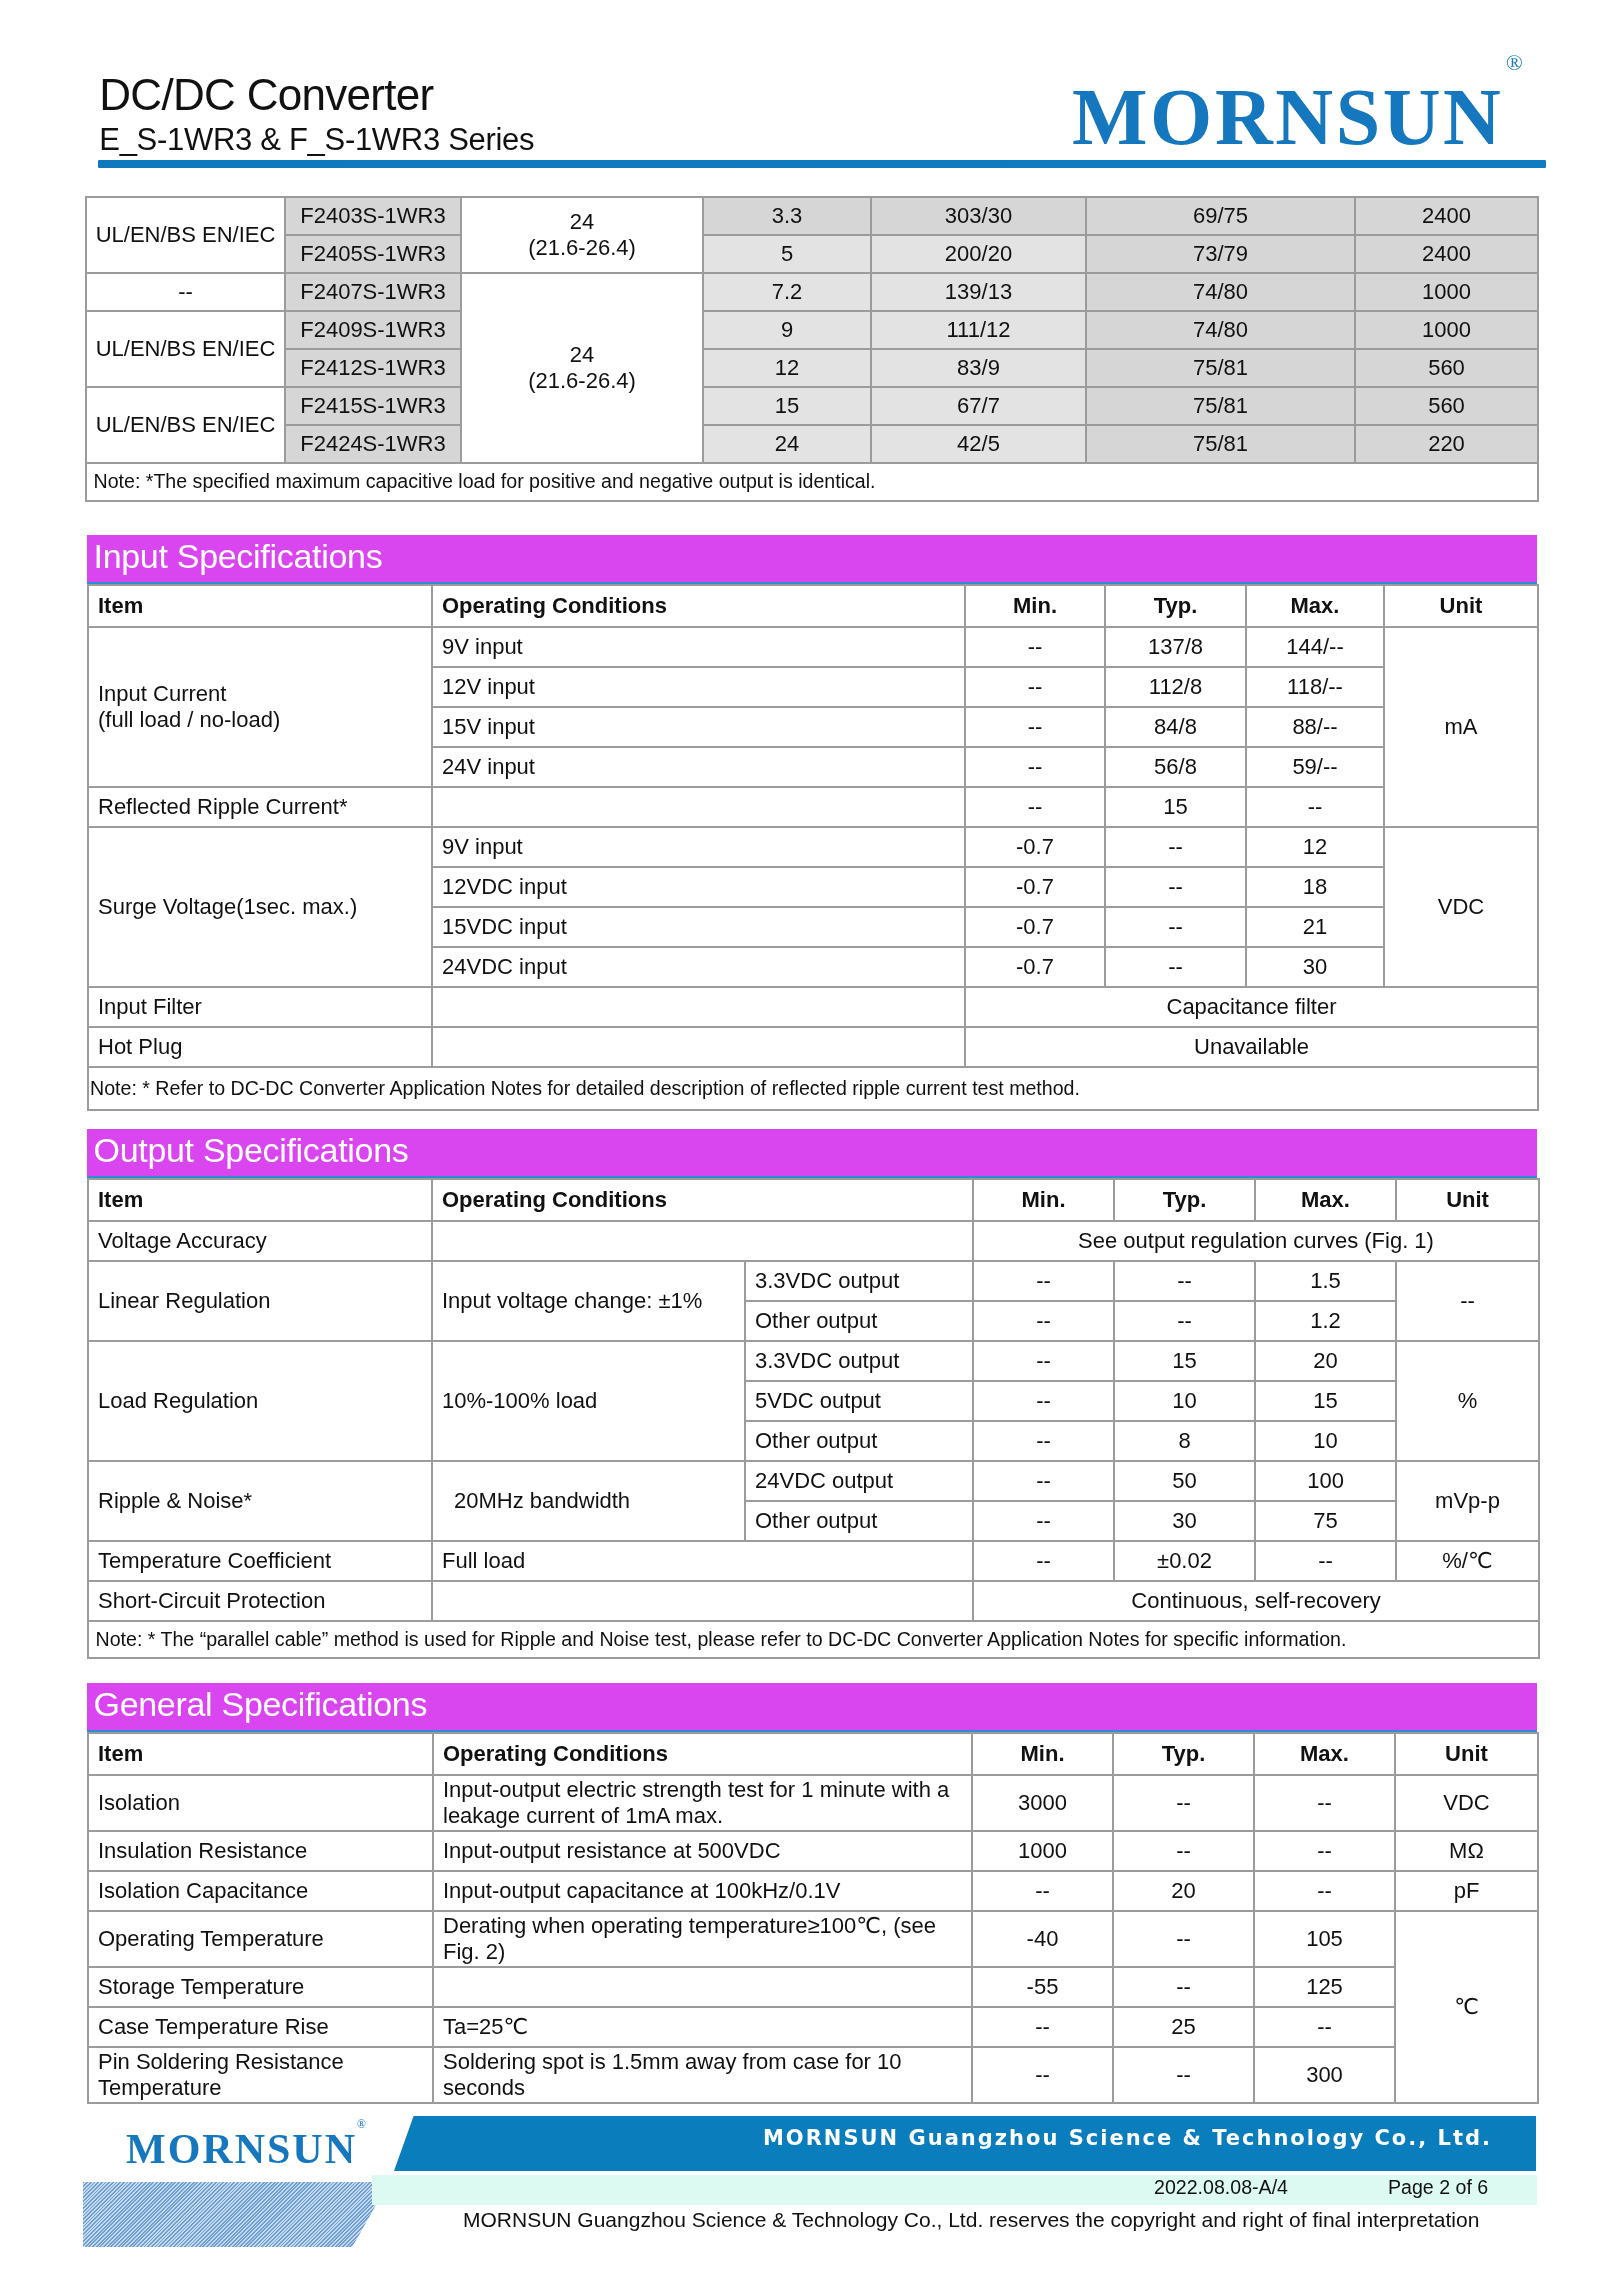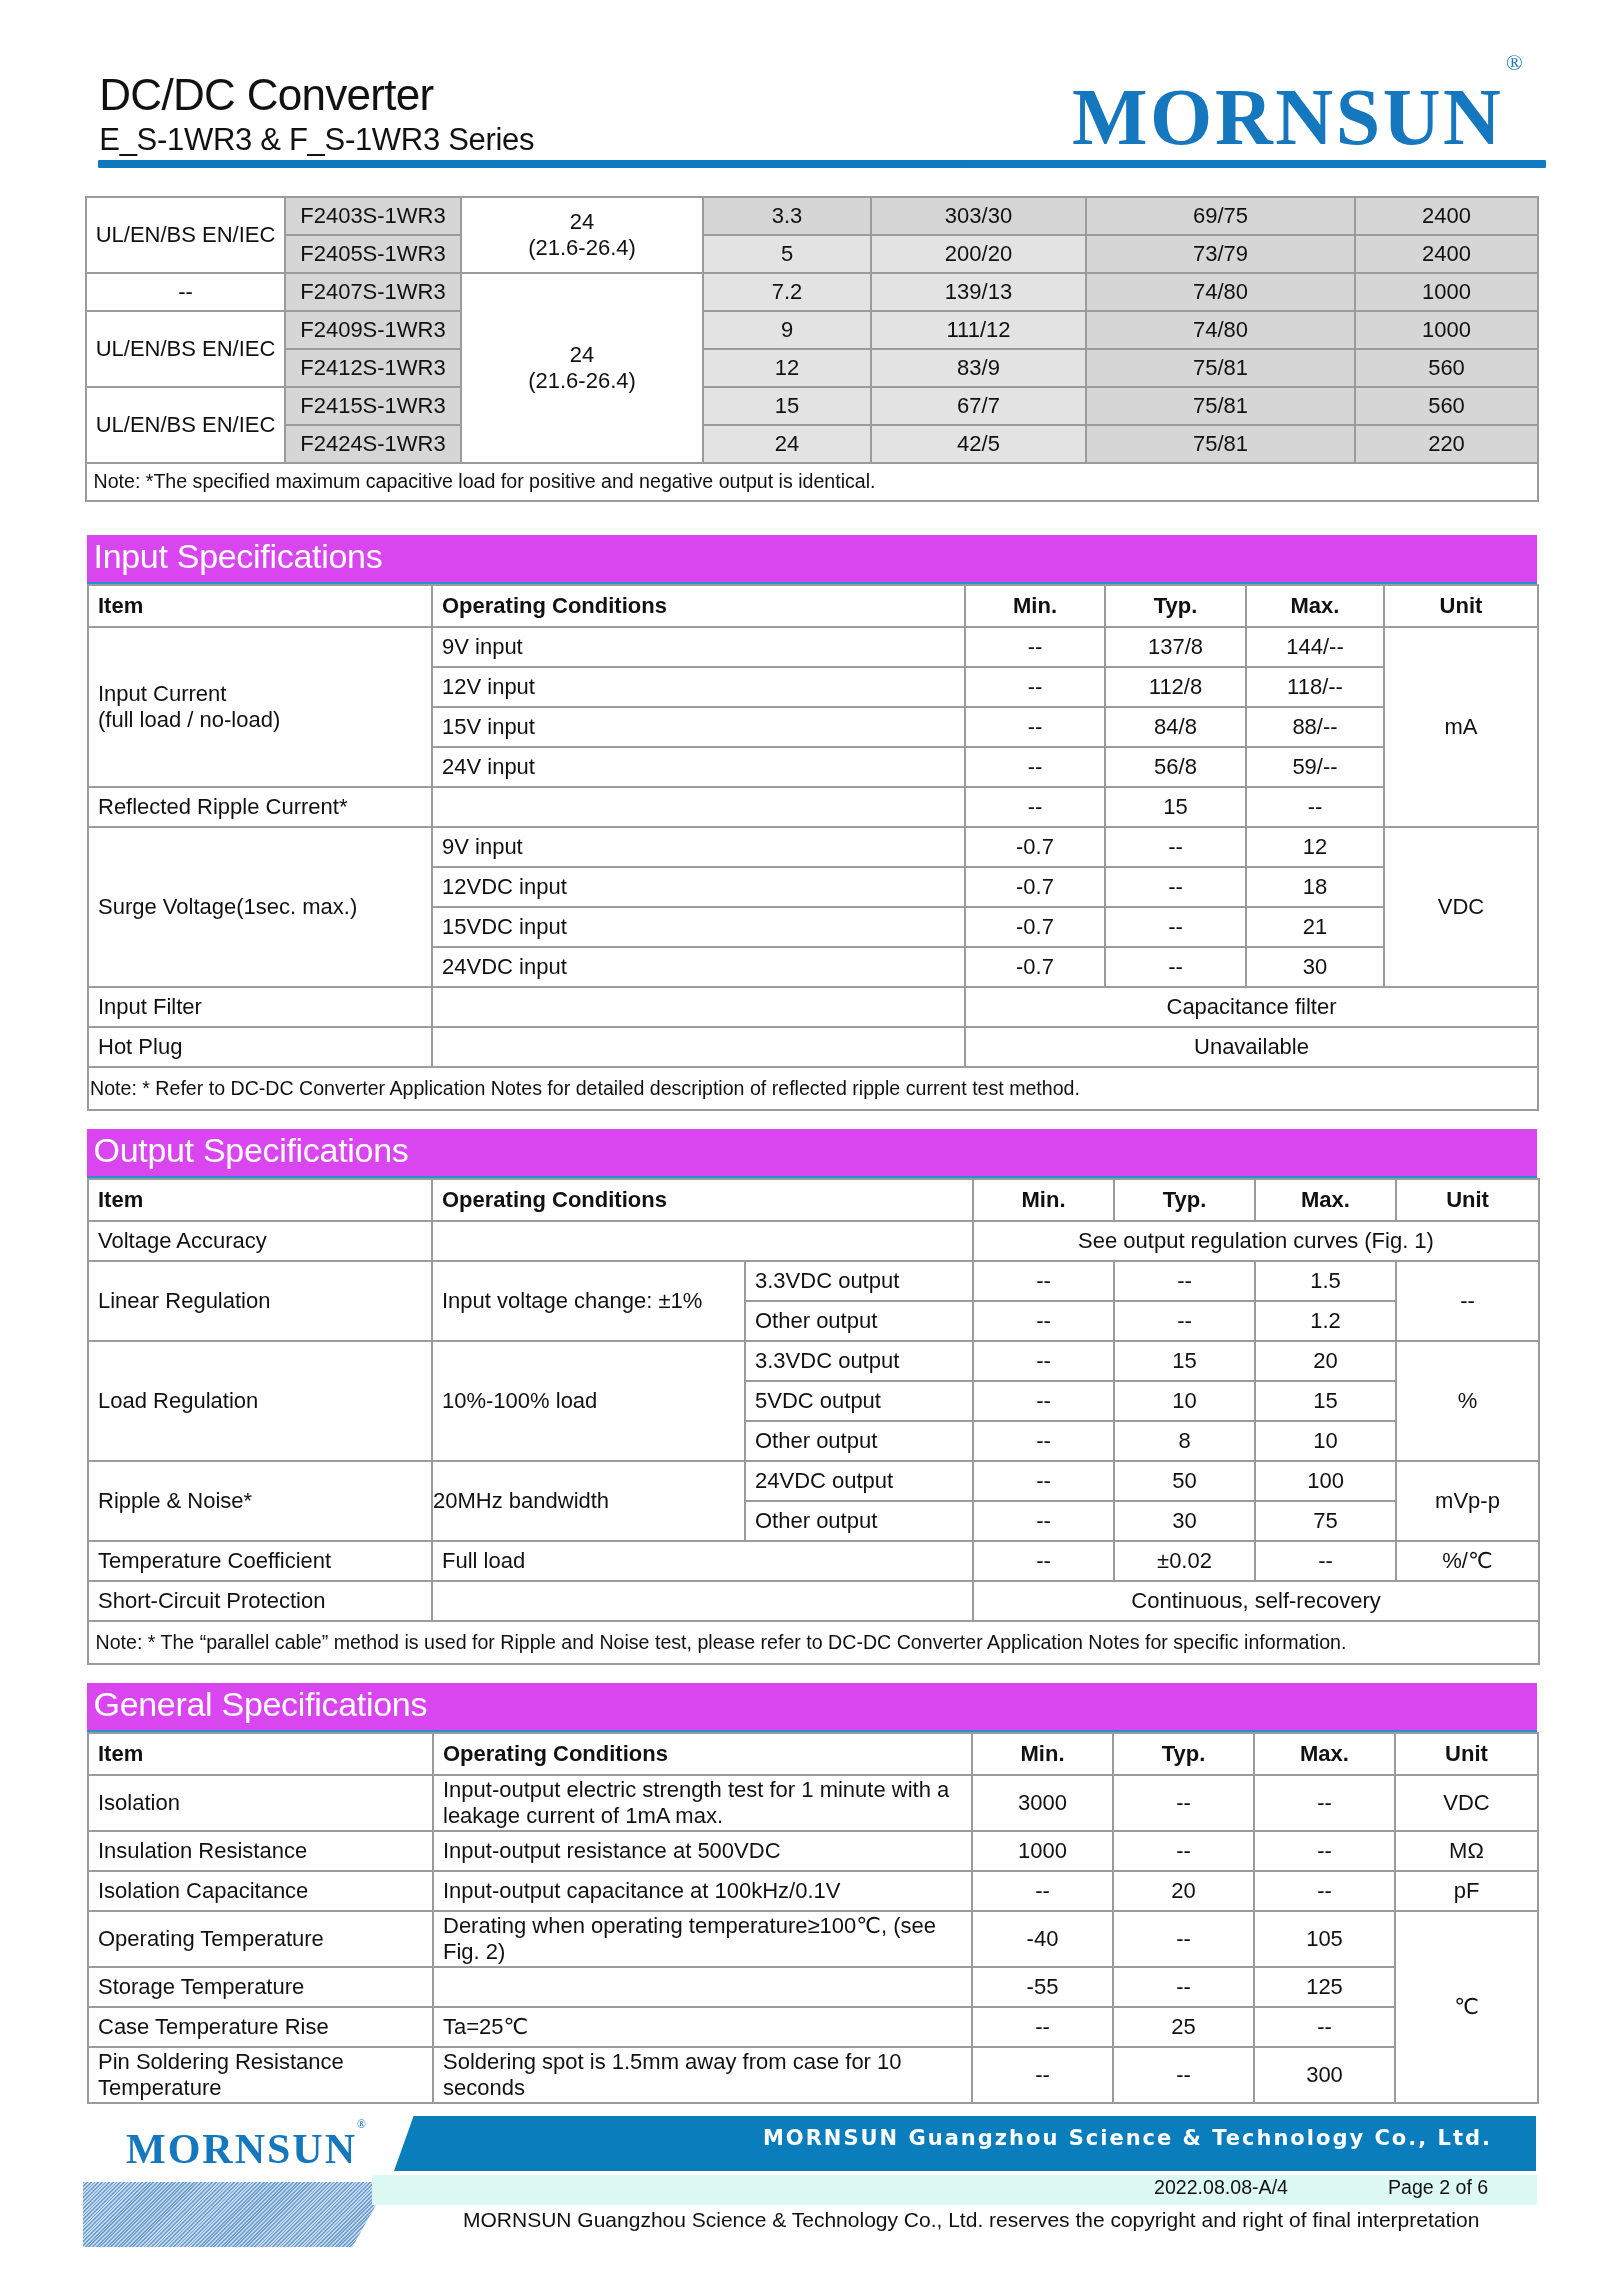--- a/index.html
+++ b/index.html
@@ -288,21 +288,21 @@
       <td class="c">15</td>
     </tr>
     <tr>
       <td class="l">Other output</td>
       <td class="c">--</td>
       <td class="c">8</td>
       <td class="c">10</td>
     </tr>
     <tr>
       <td class="l" rowspan="2">Ripple &amp; Noise*</td>
-      <td class="l" rowspan="2" style="padding-left:0;">20MHz bandwidth</td>
+      <td class="l" rowspan="2" style="padding-left:21px;">20MHz bandwidth</td>
       <td class="l">24VDC output</td>
       <td class="c">--</td>
       <td class="c">50</td>
       <td class="c">100</td>
       <td class="c" rowspan="2">mVp-p</td>
     </tr>
     <tr>
       <td class="l">Other output</td>
       <td class="c">--</td>
       <td class="c">30</td>
@@ -315,21 +315,21 @@
       <td class="c">±0.02</td>
       <td class="c">--</td>
       <td class="c">%/℃</td>
     </tr>
     <tr>
       <td class="l">Short-Circuit Protection</td>
       <td colspan="2"></td>
       <td class="c" colspan="4">Continuous, self-recovery</td>
     </tr>
     <tr>
-      <td class="l" colspan="7" style="font-size:19.6px;height:43px;padding-left:6.5px;">Note: * The “parallel cable” method is used for Ripple and Noise test, please refer to DC-DC Converter Application Notes for specific information.</td>
+      <td class="l" colspan="7" style="font-size:19.6px;height:37px;padding-left:6.5px;">Note: * The “parallel cable” method is used for Ripple and Noise test, please refer to DC-DC Converter Application Notes for specific information.</td>
     </tr>
   </tbody>
     </table>
 </div>
 
 <div class="section" style="top:1683px;">
   <div class="section-bar">General Specifications</div>
   <table class="spec-table">
     <colgroup>
         <col style="width:345px">

